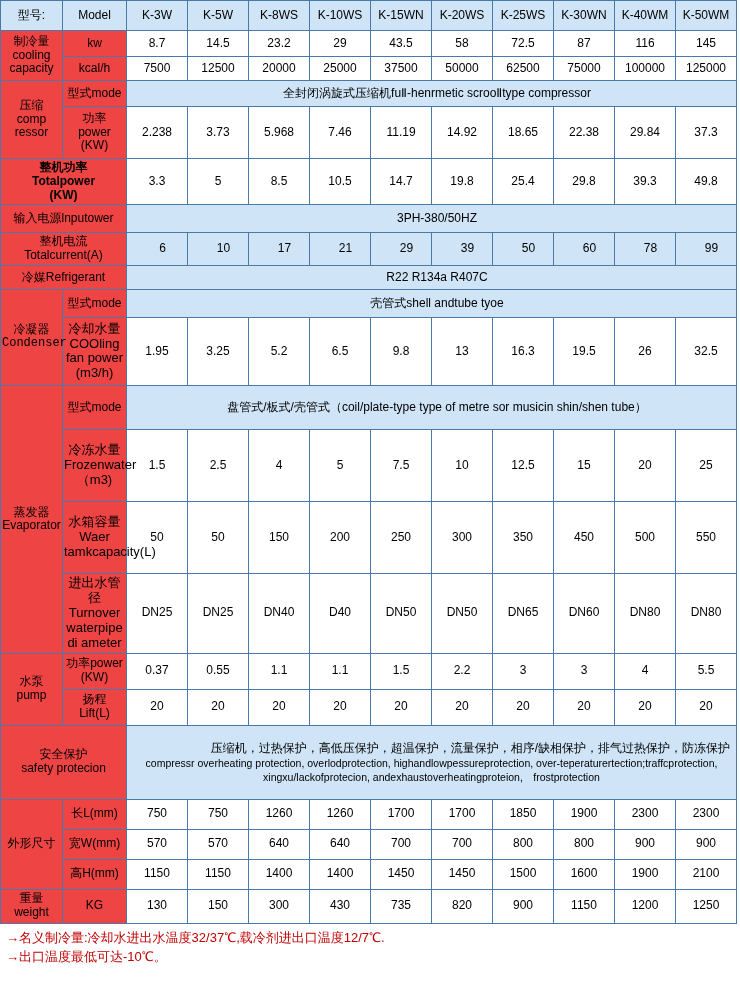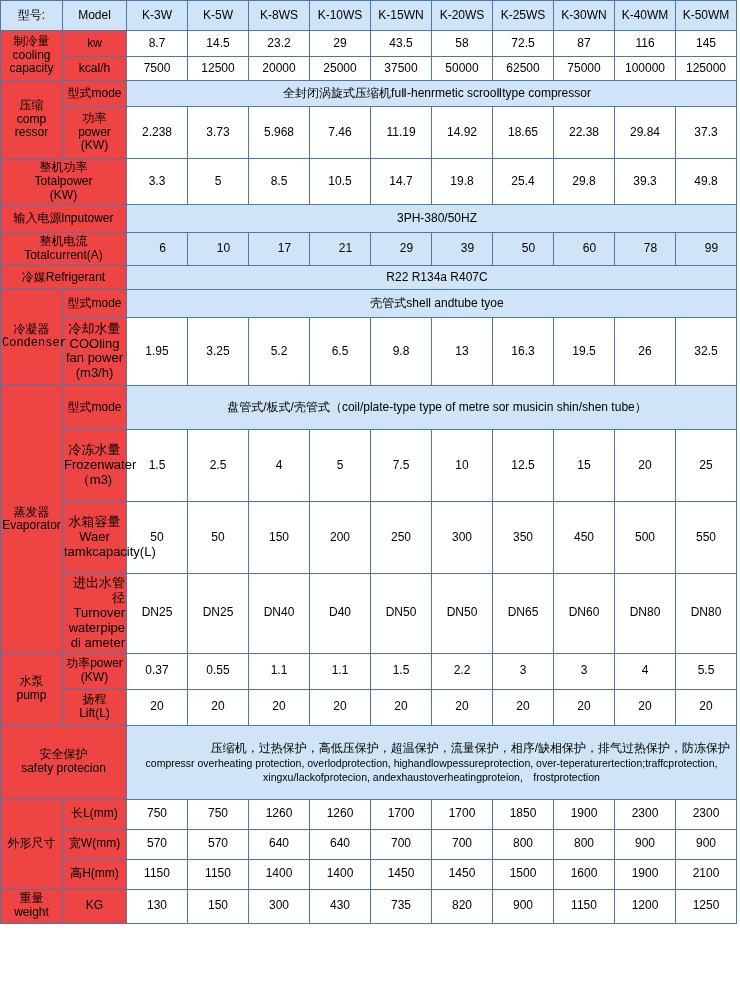--- a/index.html
+++ b/index.html
@@ -133,21 +133,21 @@
     <td class="val">7.46</td>
     <td class="val">11.19</td>
     <td class="val">14.92</td>
     <td class="val">18.65</td>
     <td class="val">22.38</td>
     <td class="val">29.84</td>
     <td class="val">37.3</td>
   </tr>
 
   <tr style="height:46px">
-    <td class="lbl" colspan="2" style="white-space:pre-line;">整机功率
+    <td class="lbl" colspan="2" style="white-space:pre-line;font-weight:bold;">整机功率
 Totalpower
 (KW)</td>
     <td class="val">3.3</td>
     <td class="val">5</td>
     <td class="val">8.5</td>
     <td class="val">10.5</td>
     <td class="val">14.7</td>
     <td class="val">19.8</td>
     <td class="val">25.4</td>
     <td class="val">29.8</td>
@@ -235,21 +235,21 @@
     <td class="val">200</td>
     <td class="val">250</td>
     <td class="val">300</td>
     <td class="val">350</td>
     <td class="val">450</td>
     <td class="val">500</td>
     <td class="val">550</td>
   </tr>
 
   <tr style="height:76px">
-    <td class="lbl xsmall" style="white-space:pre-line;text-align:right;">进出水管径
+    <td class="lbl xsmall" style="white-space:pre-line;">进出水管径
 Turnover waterpipe di ameter</td>
     <td class="val">DN25</td>
     <td class="val">DN25</td>
     <td class="val">DN40</td>
     <td class="val">D40</td>
     <td class="val">DN50</td>
     <td class="val">DN50</td>
     <td class="val">DN65</td>
     <td class="val">DN60</td>
     <td class="val">DN80</td>
@@ -352,14 +352,18 @@
     <td class="val">820</td>
     <td class="val">900</td>
     <td class="val">1150</td>
     <td class="val">1200</td>
     <td class="val">1250</td>
   </tr>
 
   </tbody>
 </table>
 
-
+<div class="notes">
+  <div>→名义制冷量:冷却水进出水温度32/37℃,载冷剂进出口温度12/7℃.</div>
+  <div>→出口温度最低可达-10℃。</div>
 </div>
 
+</div>
+
 </body></html>

